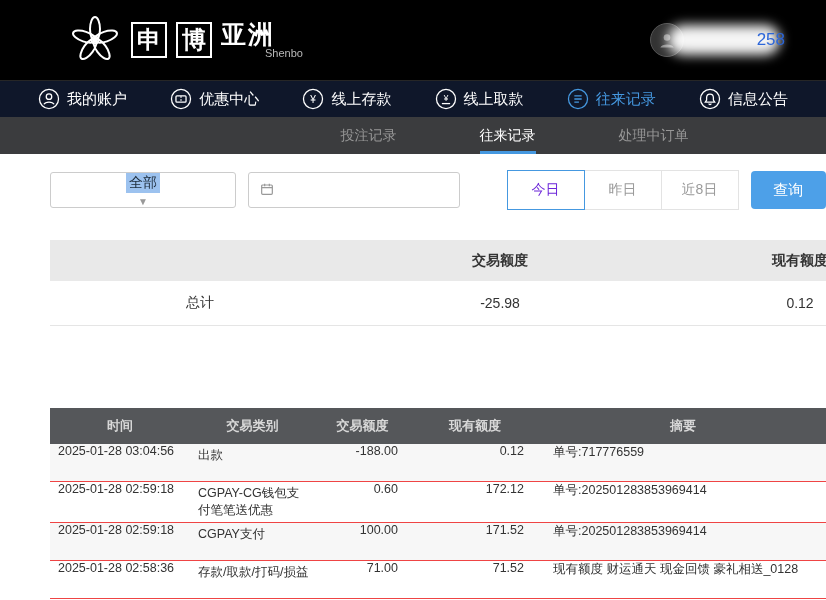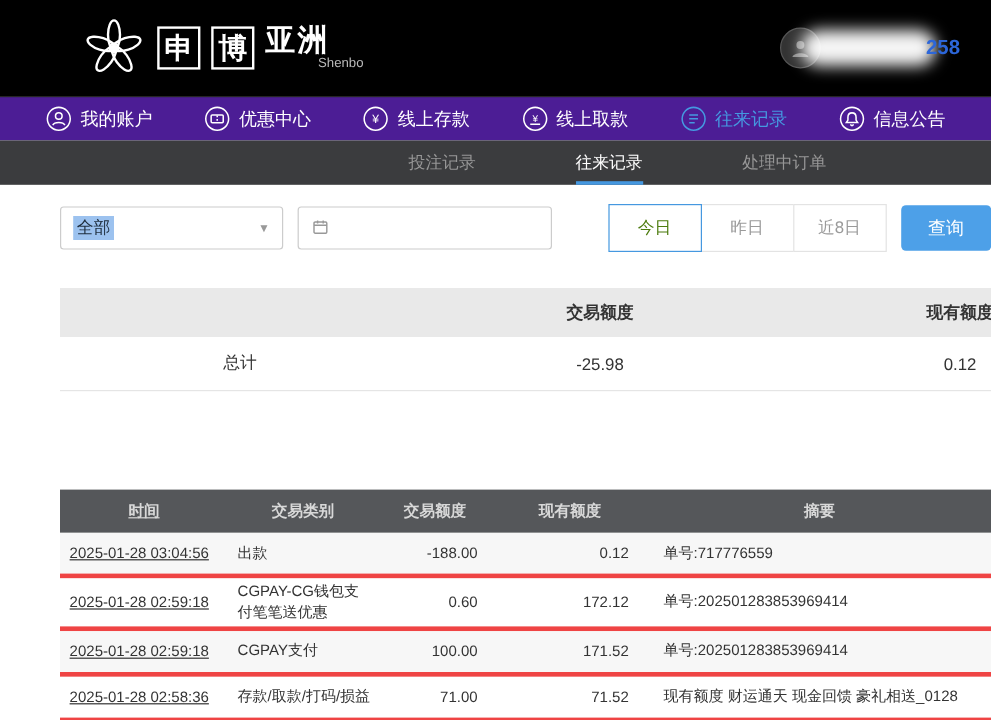--- a/index.html
+++ b/index.html
@@ -12,58 +12,58 @@
   .flower-icon svg { display:block; }
   .logo-box { width:36px; height:36px; border:2px solid #fff; color:#fff; font-size:24px; display:flex; align-items:center; justify-content:center; font-weight:bold; }
   .logo-right { display:flex; flex-direction:column; line-height:1.05; }
   .logo-region { color:#fff; font-size:25px; letter-spacing:2px; font-weight:bold; }
   .logo-en { color:#b9b9b9; font-size:11px; margin-top:1px;margin-left:44px; }
 
   .user-area { position:absolute; right:26px; top:22px; width:150px; height:36px; }
   .avatar { position:absolute; left:0; top:1px; width:34px; height:34px; border-radius:50%; background:#333; border:1px solid #555;
             display:flex; align-items:center; justify-content:center; color:#888; }
   .censor-blur { position:absolute; left:18px; top:3px; width:112px; height:30px; background:rgba(255,255,255,.96); border-radius:16px; filter:blur(6px); }
-  .user-number { position:absolute; right:0; top:8px; color:#2c66d9; font-size:17px; font-weight:bold; z-index:2;padding-left:35px; }
-
-  
-  .nav { height:37px; background:#4c1d95; border-top:1px solid #262626; display:flex; align-items:center; justify-content:space-between; padding:0 38px; }
+  .user-number { position:absolute; right:15px; top:8px; color:#2c66d9; font-size:17px; font-weight:normal; z-index:2;padding-left:35px; }
+
+  
+  .nav { height:37px; background:#0f172a; border-top:1px solid #262626; display:flex; align-items:center; justify-content:space-between; padding:0 38px; }
   .nav-item { display:flex; align-items:center; gap:7px; color:#fff; font-size:15px; cursor:pointer; white-space:nowrap; }
   .nav-item svg { width:22px; height:22px; display:block; }
   .nav-item.active { color:#4598e0; }
 
   
   .subnav { height:37px; background:#3b3c3e; display:flex; align-items:stretch; justify-content:center; gap:48px; padding-left:168px; }
   .subnav-item { color:#979797; font-size:14px; display:flex; align-items:center; cursor:pointer; border-bottom:3px solid transparent; padding-top:3px;margin-left:35px; }
   .subnav-item.active { color:#fff; border-bottom-color:#4598e0; }
 
   
   .filters { display:flex; align-items:center; gap:12px; margin:16px 0 0 50px; width:776px; height:40px; }
-  .select { width:200px; height:36px; border:1px solid #ccc; border-radius:3px; display:flex; align-items:center; justify-content:space-between; padding:0 10px; cursor:pointer; background:#fff; }
+  .select { width:200px; height:36px; border:1px solid #ccc; border-radius:3px; display:flex; align-items:center; justify-content:space-between; padding:0 10px; cursor:pointer; background:#fff;flex-direction:column; }
   .select-value { background:#9cc2ef; color:#1c2b3a; font-size:14px; padding:1px 3px; }
   .caret { color:#999; font-size:10px; }
   .datebox { width:228px; height:36px; border:1px solid #ccc; border-radius:3px; display:flex; align-items:center; gap:8px; padding:0 10px; color:#9a9a9a; font-size:14px; cursor:pointer; background:#fff; white-space:nowrap; }
   .quick { display:flex; }
   .quick .qbtn { width:78px; height:40px; background:#fff; border:1px solid #e3e3e3; color:#9a9a9a; font-size:14px; cursor:pointer; margin-left:-1px; }
   .quick .qbtn:first-child { margin-left:0; }
-  .quick .qbtn.active { border:1px solid #4598e0; color:#4d7c0f; position:relative; z-index:1;margin-left:35px; }
+  .quick .qbtn.active { border:1px solid #4598e0; color:#6d28d9; position:relative; z-index:1;margin-left:35px; }
   .search-btn { margin-left:auto; width:82px; height:38px; background:#4da0e8; border:none; border-radius:4px; color:#fff; font-size:15px; cursor:pointer; }
 
   
   .summary { margin:30px 0 0 50px; width:900px; font-size:14px; }
   .summary-header { display:flex; height:41px; background:#e9e9e9; align-items:center; }
   .summary-header > div, .summary-row > div { width:300px; text-align:center; }
   .summary-header > div { font-weight:bold; color:#333; }
   .summary-row { display:flex; height:45px; background:#fff; border-bottom:1px solid #e5e5e5; align-items:center; color:#333; font-size:14px; }
 
   
   .records { margin:82px 0 0 50px; width:776px; font-size:12.5px; }
   .records-header { display:flex; height:36px; background:#55575a; color:#d8d8d8; align-items:center; font-size:13px; }
   .records-header > div { text-align:center; font-weight:bold; }
-  .c-time { width:140px;text-decoration:underline; } .c-type { width:125px; } .c-amount { width:95px; } .c-balance { width:130px; } .c-summary { width:286px; }
-  .record-row { display:flex; min-height:38px; align-items:center; border-bottom:4px solid #ef4444; background:#fff; color:#333; }
+  .c-time { width:140px; } .c-type { width:125px; } .c-amount { width:95px; } .c-balance { width:130px; } .c-summary { width:286px; }
+  .record-row { display:flex; min-height:38px; align-items:flex-start; border-bottom:1px solid #ef4444; background:#fff; color:#333; }
   .record-row:nth-child(even) { background:#f7f7f7; }
   .record-row .c-time { padding-left:8px; }
   .record-row .c-type { padding:3px 6px 3px 8px; line-height:1.35; }
   .record-row .c-amount { text-align:right; padding-right:12px; }
   .record-row .c-balance { text-align:right; padding-right:16px; }
   .record-row .c-summary { padding-left:13px; }
 </style>
 </head>
 <body>
 

